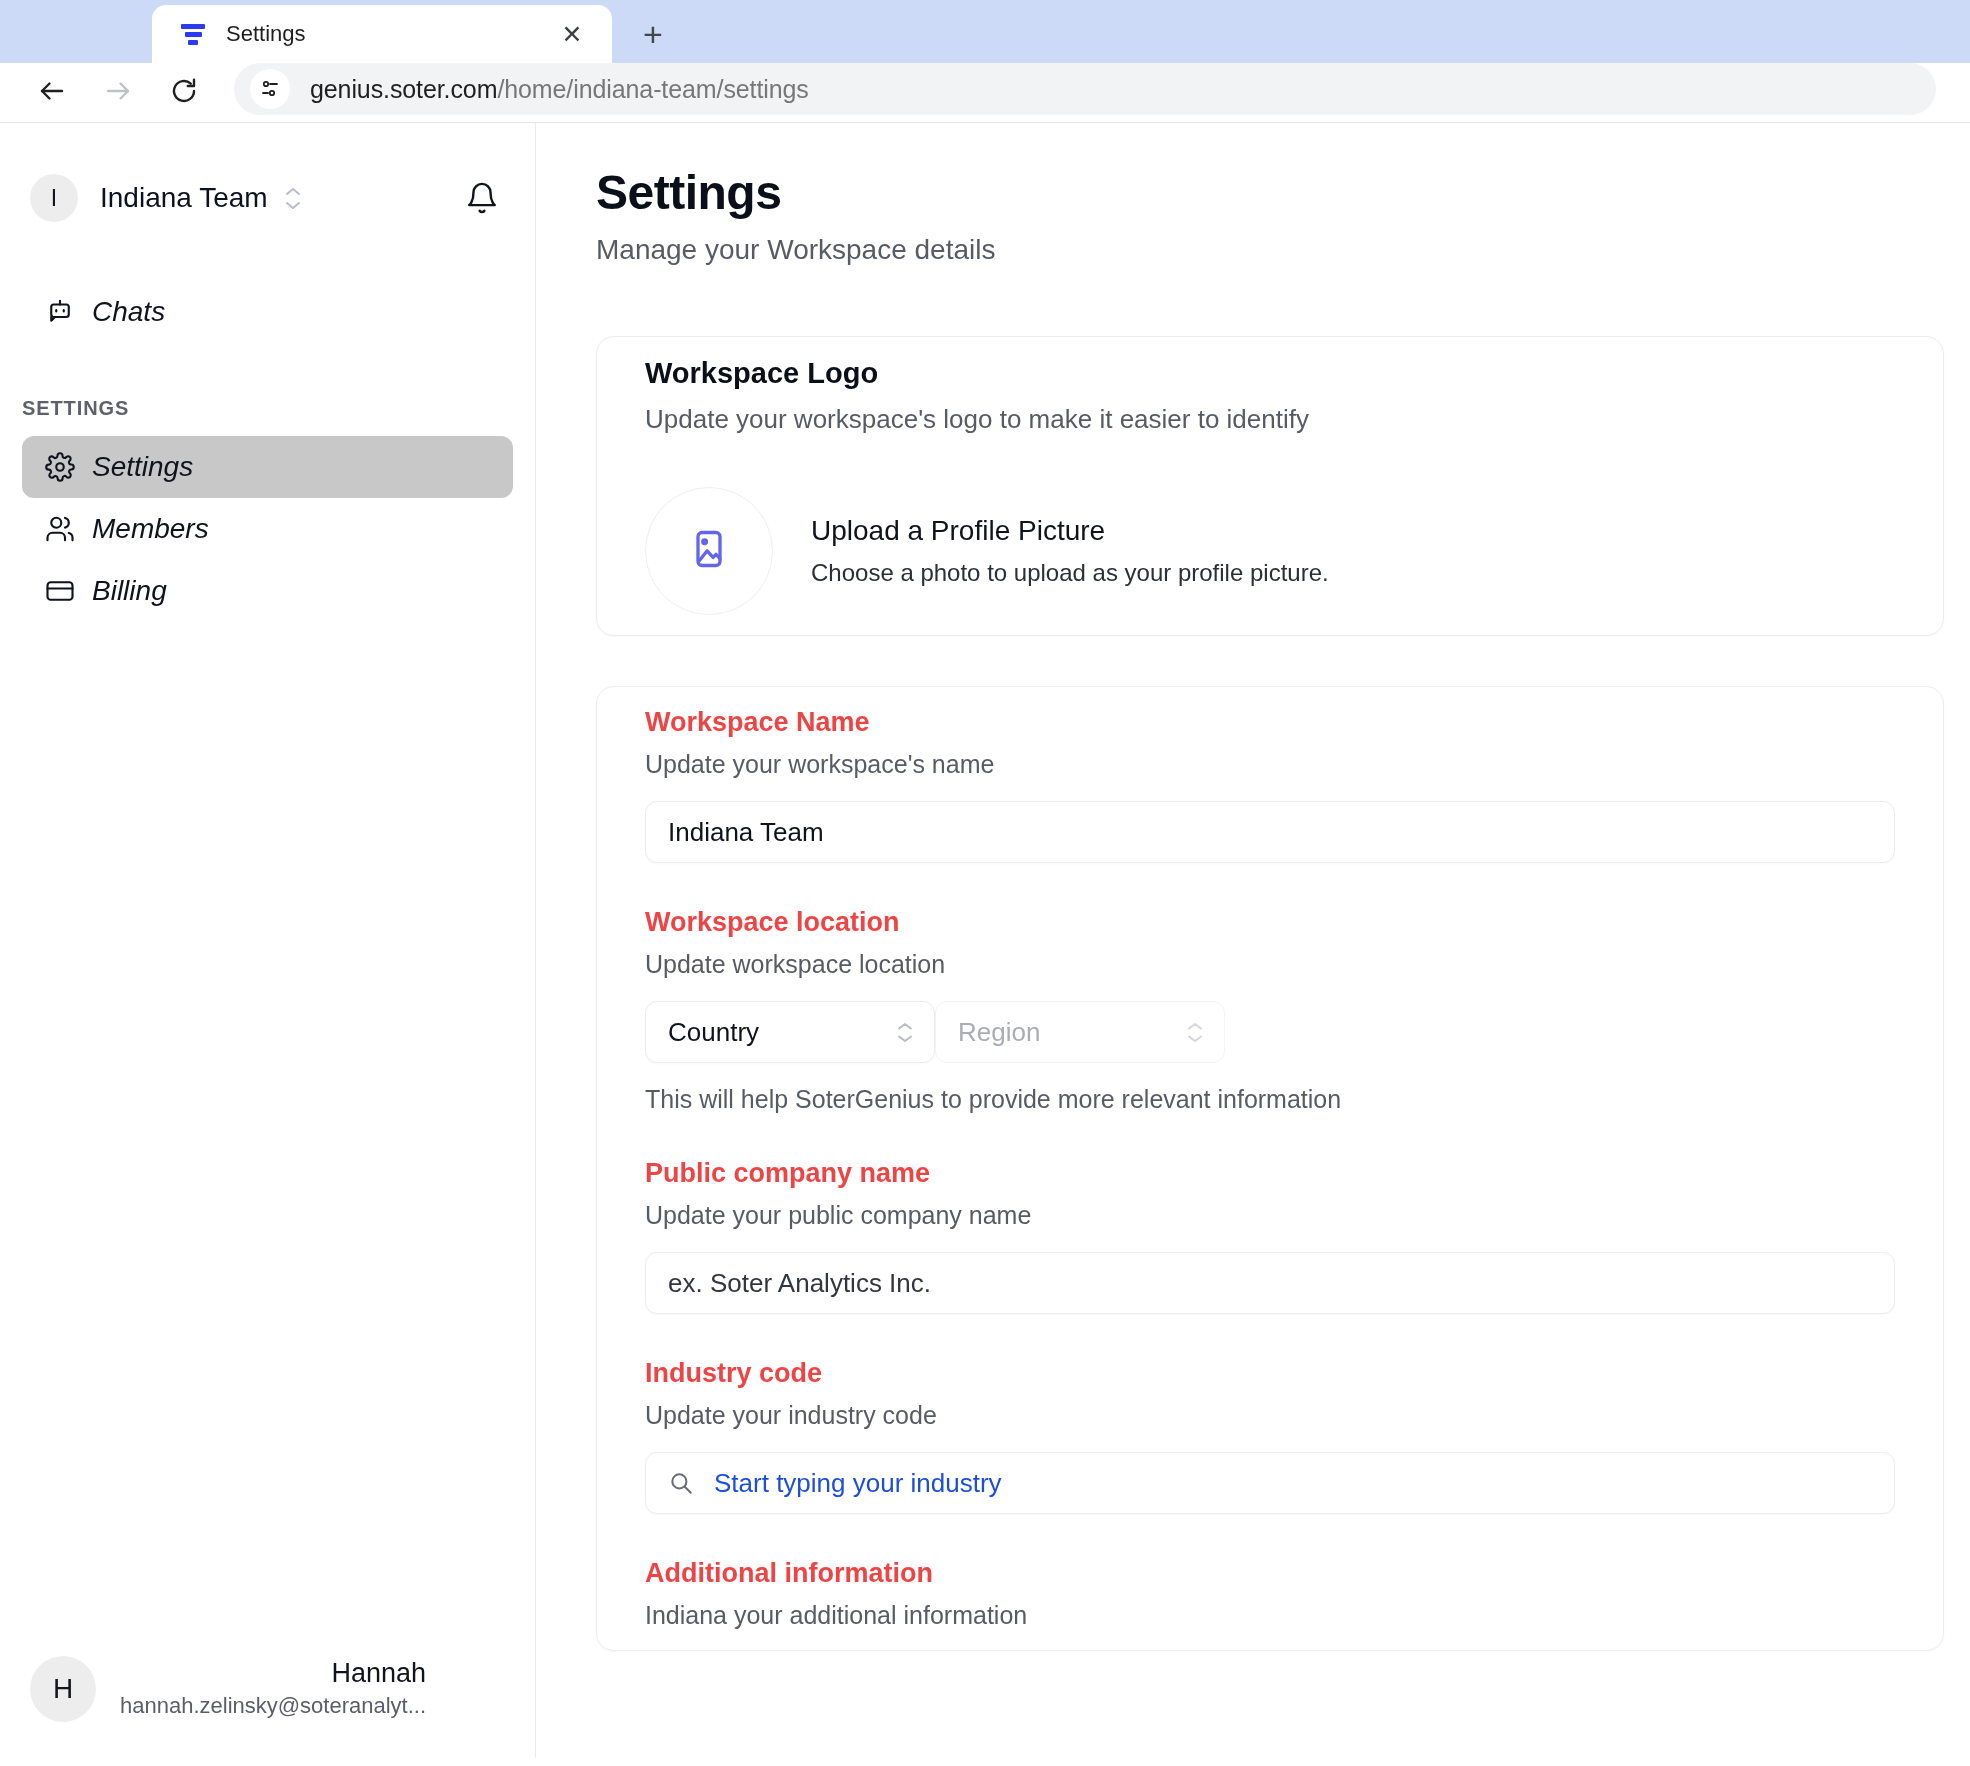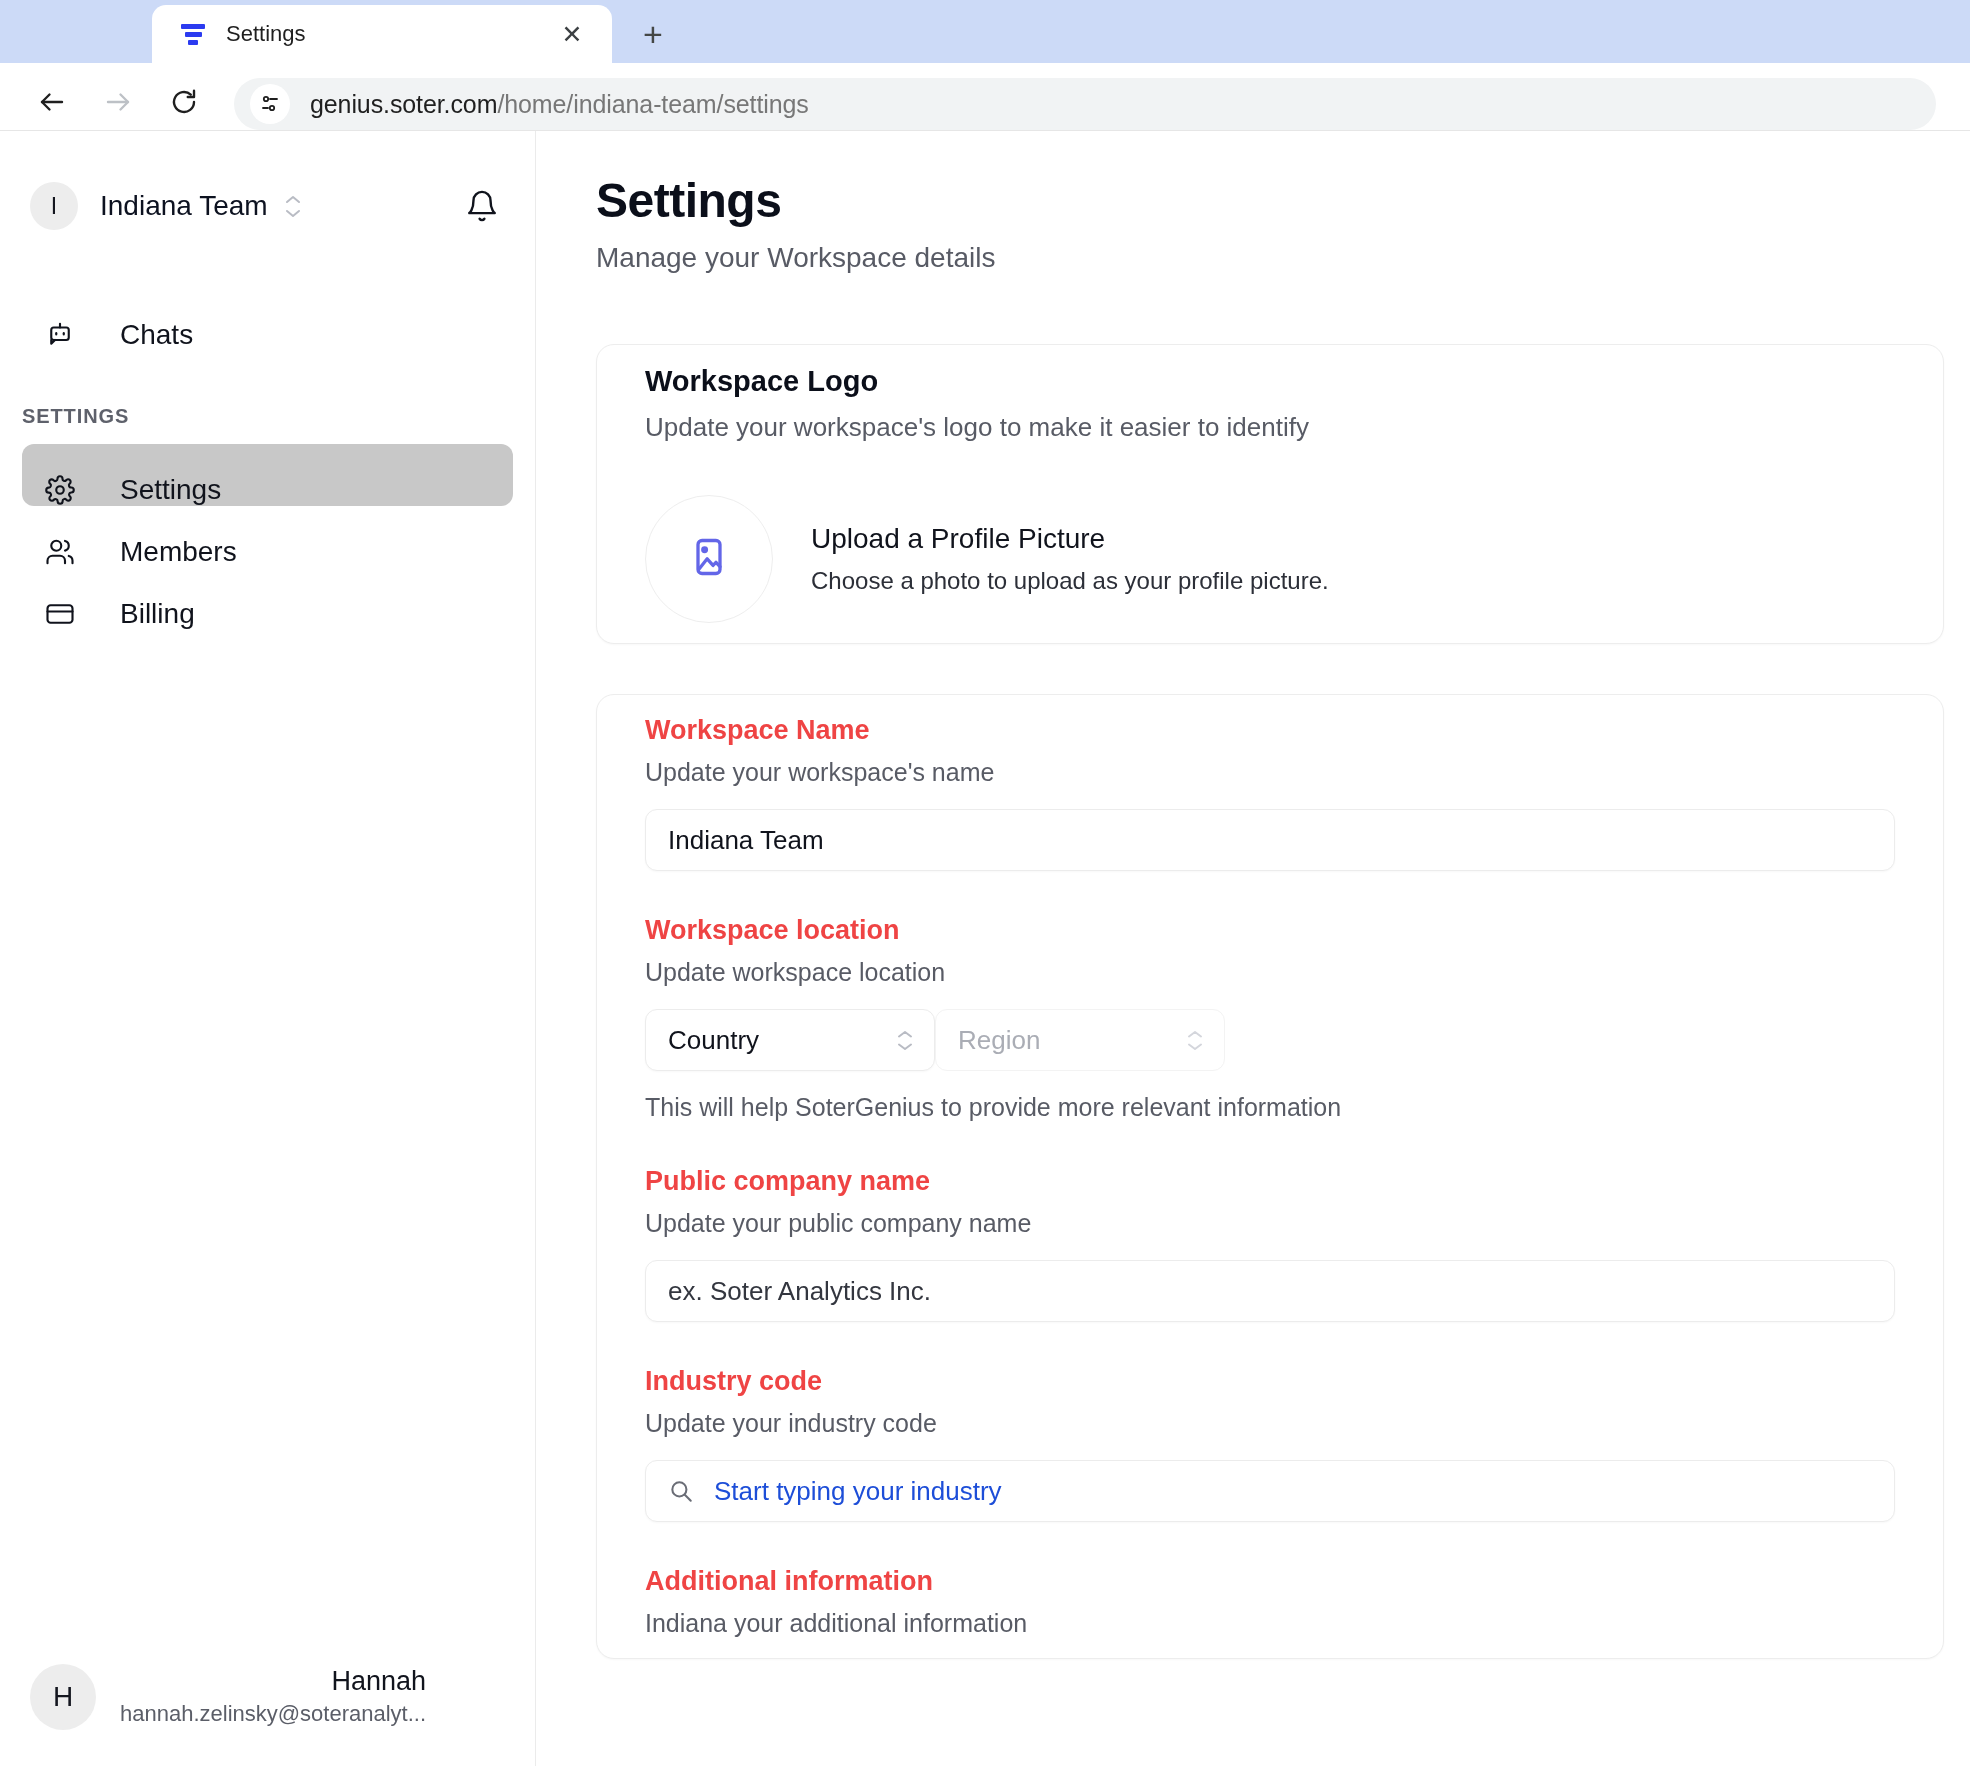--- a/index.html
+++ b/index.html
@@ -93,24 +93,24 @@
     justify-content: center;
     border-radius: 50%;
     color: #444746;
     font-size: 34px;
     font-weight: 300;
     line-height: 1;
     cursor: pointer;
   }
 
   .toolbar {
-    height: 68px;
-    background: #ffffff;
-    display: flex;
-    align-items: flex-end;
+    height: 60px;
+    background: #ffffff;
+    display: flex;
+    align-items: flex-start;
     padding: 0 24px;
     gap: 10px;
     border-bottom: 1px solid #e6e6e6;
   }
 
   .nav-btn {
     width: 56px;
     height: 56px;
     display: flex;
     align-items: center;
@@ -209,26 +209,27 @@
     margin-left: auto;
     width: 46px; height: 46px;
     display: flex; align-items: center; justify-content: center;
     cursor: pointer;
   }
 
   .nav-list { padding: 0 22px; margin-top: 48px; }
 
   .nav-item {
     display: flex;
-    align-items: flex-end;
+    align-items: center;
     height: 62px;
     padding: 0 22px;
     border-radius: 12px;
     cursor: pointer;
-    gap: 44px;
+    gap: 16px;
+    font-style: italic;
   }
   .nav-item.active { background: #c8c8c8; }
   .nav-item .nav-ico {
     width: 32px; height: 32px; flex: 0 0 32px;
     display: flex; align-items: center; justify-content: center;
     color: #10131c;
   }
   .nav-item .nav-label {
     font-size: 28px;
     color: #10131c;

